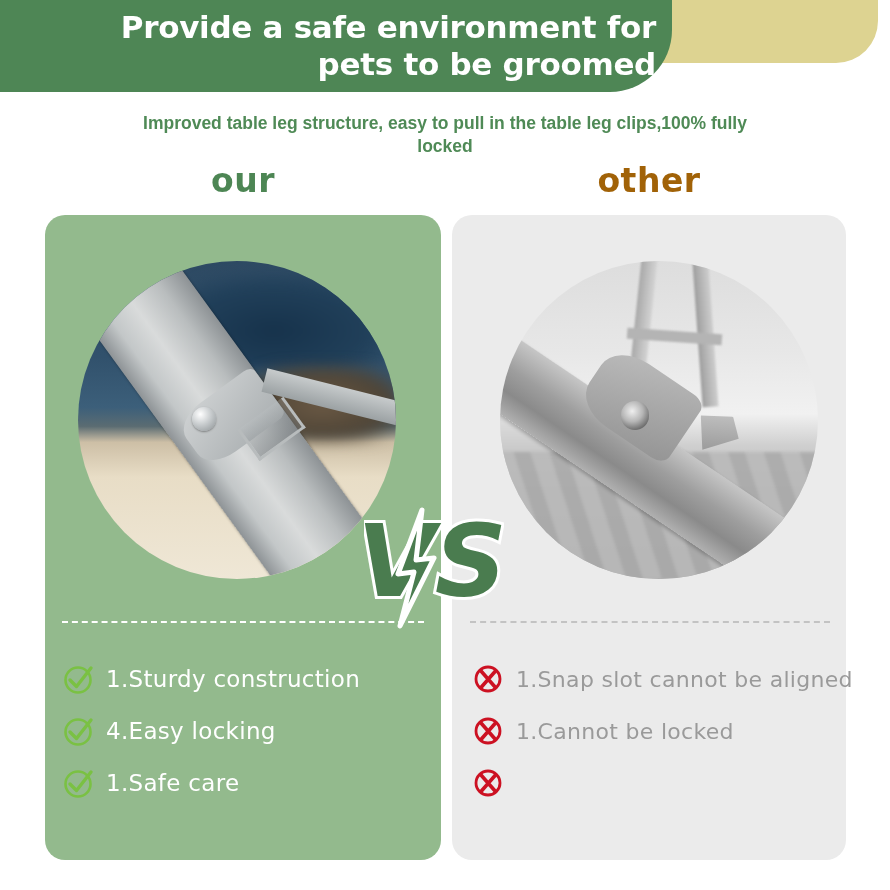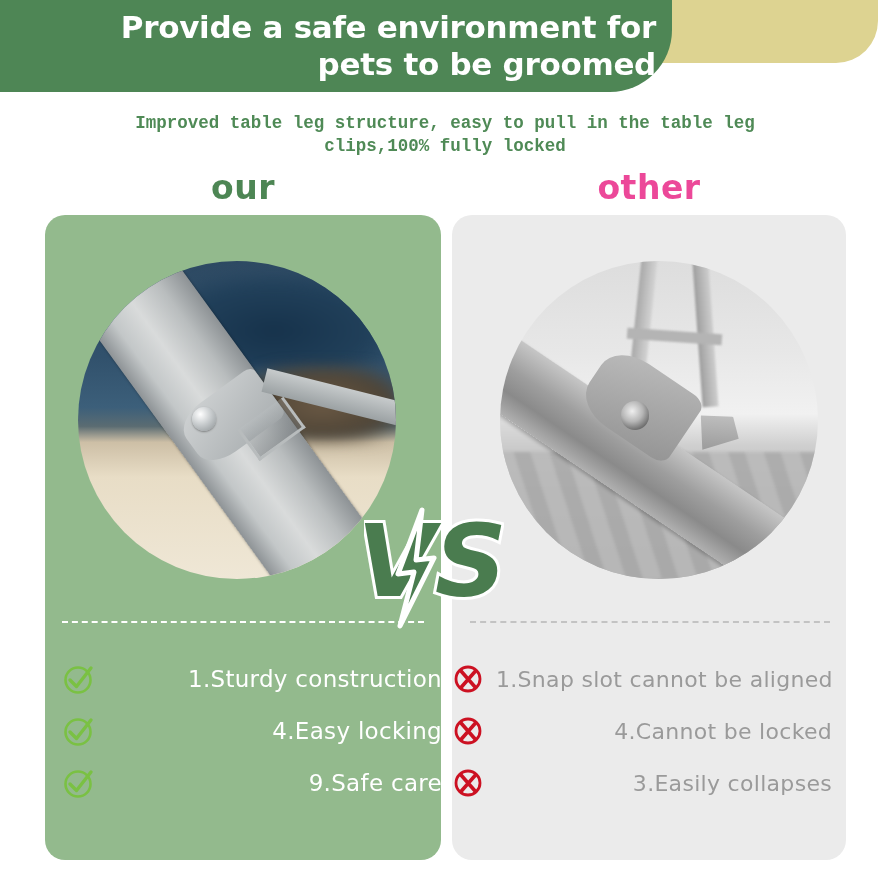--- a/index.html
+++ b/index.html
@@ -58,46 +58,46 @@
   }
 
   
   .subtitle {
     position: absolute;
     left: 120px;
     top: 112px;
     width: 650px;
     text-align: center;
     color: #4f8a56;
-    font-family: Liberation Mono, monospace;
+    font-family: Liberation Sans, sans-serif;
     font-weight: bold;
     font-size: 17.5px;
     line-height: 23px;
   }
 
   
   .col-label {
     position: absolute;
-    top: 168px;
+    top: 161px;
     font-family: "DejaVu Sans", sans-serif;
     font-weight: bold;
     font-size: 33px;
     letter-spacing: 0.5px;
   }
   .col-label.ours {
     left: 45px;
     width: 396px;
     text-align: center;
     color: #4d8654;
   }
   .col-label.other {
     left: 452px;
     width: 394px;
     text-align: center;
-    color: #ec4899;
+    color: #a16207;
   }
 
   
   .panel {
     position: absolute;
     top: 215px;
     height: 645px;
     border-radius: 20px;
     overflow: hidden;
   }
@@ -280,28 +280,27 @@
   }
   .divider.ours { left: 62px; width: 362px; border-top-color: #ffffff; }
   .divider.other { left: 470px; width: 360px; border-top-color: #c3c3c3; }
 
   
   .list {
     position: absolute;
     top: 655px;
   }
   .list.ours  { left: 62px;  width: 380px; }
-  .list.other { left: 452px; width: 380px; }
+  .list.other { left: 472px; width: 380px; }
 
   .list-item {
     display: flex;
     align-items: center;
     height: 48px;
     margin-bottom: 4px;
-    justify-content: space-between;
   }
   .list-item .icon {
     width: 34px;
     height: 34px;
     flex: 0 0 34px;
     margin-right: 10px;
   }
   .list-item .text {
     font-family: "DejaVu Sans", sans-serif;
     font-size: 23px;
@@ -388,21 +387,21 @@
     <span class="text">4.Easy  locking</span>
   </div>
 
   <div class="list-item">
     <span class="icon">
       <svg viewBox="0 0 34 34" width="34" height="34">
         <circle cx="16" cy="18" r="12.5" fill="none" stroke="#7ac143" stroke-width="2.6"></circle>
         <path d="M8 18 L14.5 24.5 L29 6" fill="none" stroke="#7ac143" stroke-width="3.4" stroke-linecap="round" stroke-linejoin="round"></path>
       </svg>
     </span>
-    <span class="text">9.Safe  care</span>
+    <span class="text">1.Safe  care</span>
   </div>
 
 </div>
 
 <div class="list other">
 
   <div class="list-item">
     <span class="icon">
       <svg viewBox="0 0 34 34" width="34" height="34">
         <circle cx="16" cy="17" r="12" fill="none" stroke="#cc1122" stroke-width="2.8"></circle>
@@ -412,31 +411,30 @@
     <span class="text">1.Snap slot cannot be aligned</span>
   </div>
 
   <div class="list-item">
     <span class="icon">
       <svg viewBox="0 0 34 34" width="34" height="34">
         <circle cx="16" cy="17" r="12" fill="none" stroke="#cc1122" stroke-width="2.8"></circle>
         <path d="M9 9 L23.5 25.5 M23.5 9 L9 25.5" stroke="#cc1122" stroke-width="3.6" stroke-linecap="round"></path>
       </svg>
     </span>
-    <span class="text">4.Cannot be locked</span>
+    <span class="text">1.Cannot be locked</span>
   </div>
 
   <div class="list-item">
     <span class="icon">
       <svg viewBox="0 0 34 34" width="34" height="34">
         <circle cx="16" cy="17" r="12" fill="none" stroke="#cc1122" stroke-width="2.8"></circle>
         <path d="M9 9 L23.5 25.5 M23.5 9 L9 25.5" stroke="#cc1122" stroke-width="3.6" stroke-linecap="round"></path>
       </svg>
     </span>
-    <span class="text">3.Easily collapses</span>
   </div>
 
 </div>
 
 <div class="vs">
   <svg viewBox="0 0 140 140" width="140" height="140">
     <text x="68" y="104" text-anchor="middle" font-family="DejaVu Sans, sans-serif" font-size="100" font-weight="bold" font-style="italic" fill="#4a7c4f" stroke="#ffffff" stroke-width="6" paint-order="stroke fill">VS</text>
     <path d="M58 18 L34 82 L50 80 L36 134 L70 66 L52 68 Z" fill="#4a7c4f" stroke="#ffffff" stroke-width="5" stroke-linejoin="round"></path>
   </svg>
 </div>

